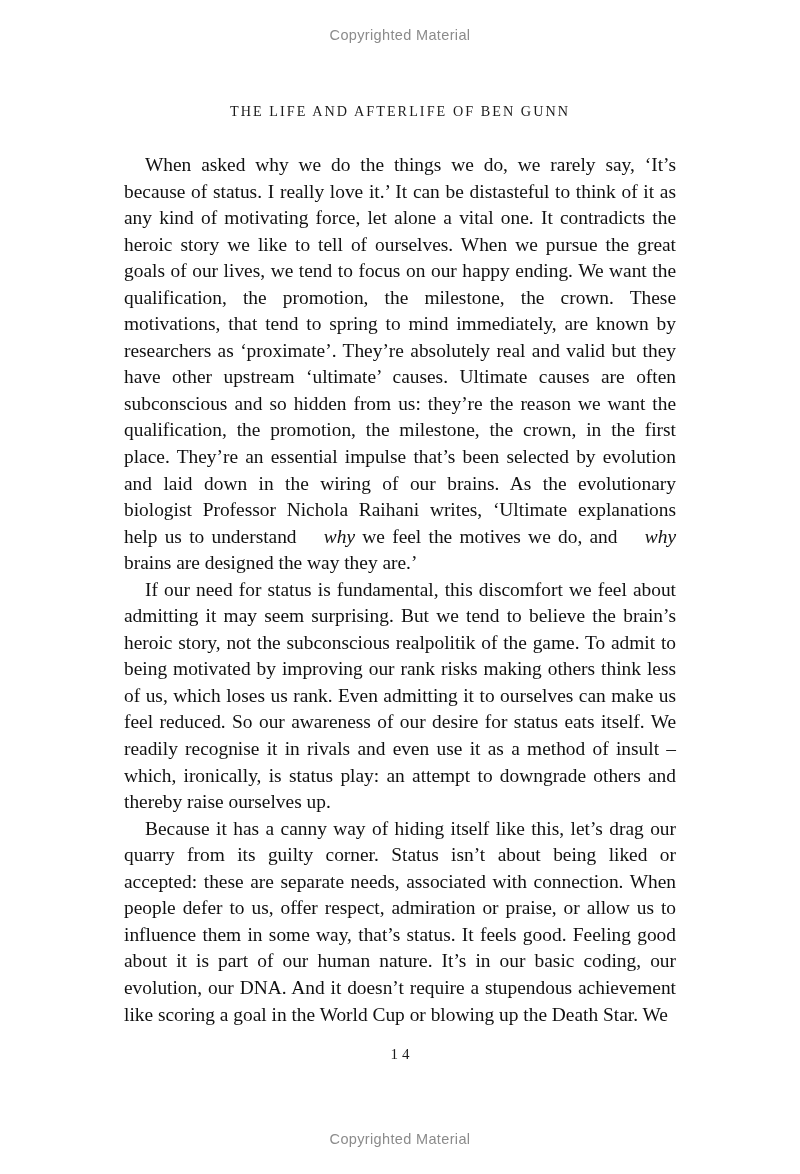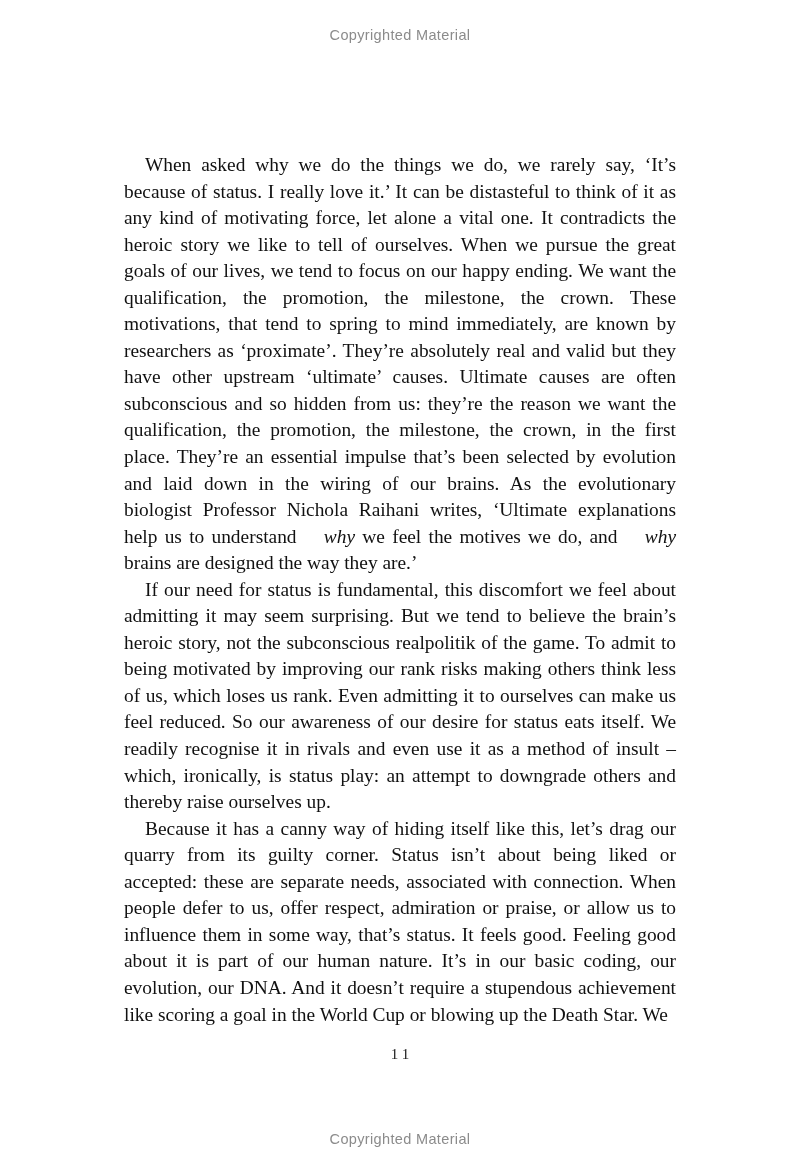--- a/index.html
+++ b/index.html
@@ -98,24 +98,25 @@
     color: #1a1a1a;
   }
 </style>
 </head>
 <body>
 
 <div class="page">
 
   <div class="watermark watermark-top">Copyrighted Material</div>
 
+  <div class="running-head">The Life and Afterlife of Ben Gunn</div>
 
   <div class="textblock">
     <p class="para">When asked why we do the things we do, we rarely say, ‘It’s because of status. I really love it.’ It can be distasteful to think of it as any kind of motivating force, let alone a vital one. It contradicts the heroic story we like to tell of ourselves. When we pursue the great goals of our lives, we tend to focus on our happy ending. We want the qualification, the promotion, the milestone, the crown. These motivations, that tend to spring to mind immediately, are known by researchers as ‘proxi­mate’. They’re absolutely real and valid but they have other upstream ‘ultimate’ causes. Ultimate causes are often subconscious and so hidden from us: they’re the reason we want the qualification, the promotion, the milestone, the crown, in the first place. They’re an essential impulse that’s been selected by evolution and laid down in the wiring of our brains. As the evolutionary biologist Professor Nichola Raihani writes, ‘Ultimate explanations help us to understand <em>why</em> we feel the motives we do, and <em>why</em> brains are designed the way they are.’</p>
     <p class="para">If our need for status is fundamental, this discomfort we feel about admitting it may seem surprising. But we tend to believe the brain’s heroic story, not the subconscious realpolitik of the game. To admit to being motivated by improving our rank risks making others think less of us, which loses us rank. Even admitting it to ourselves can make us feel reduced. So our awareness of our desire for status eats itself. We readily recognise it in rivals and even use it as a method of insult – which, ironically, is status play: an attempt to downgrade others and thereby raise ourselves up.</p>
     <p class="para">Because it has a canny way of hiding itself like this, let’s drag our quarry from its guilty corner. Status isn’t about being liked or accepted: these are separate needs, associated with connection. When people defer to us, offer respect, admiration or praise, or allow us to influence them in some way, that’s status. It feels good. Feeling good about it is part of our human nature. It’s in our basic coding, our evolution, our DNA. And it doesn’t require a stupendous achievement like scoring a goal in the World Cup or blowing up the Death Star. We</p>
   </div>
 
-  <div class="folio">11</div>
+  <div class="folio">14</div>
 
   <div class="watermark watermark-bottom">Copyrighted Material</div>
 
 </div>
 
 </body></html>

